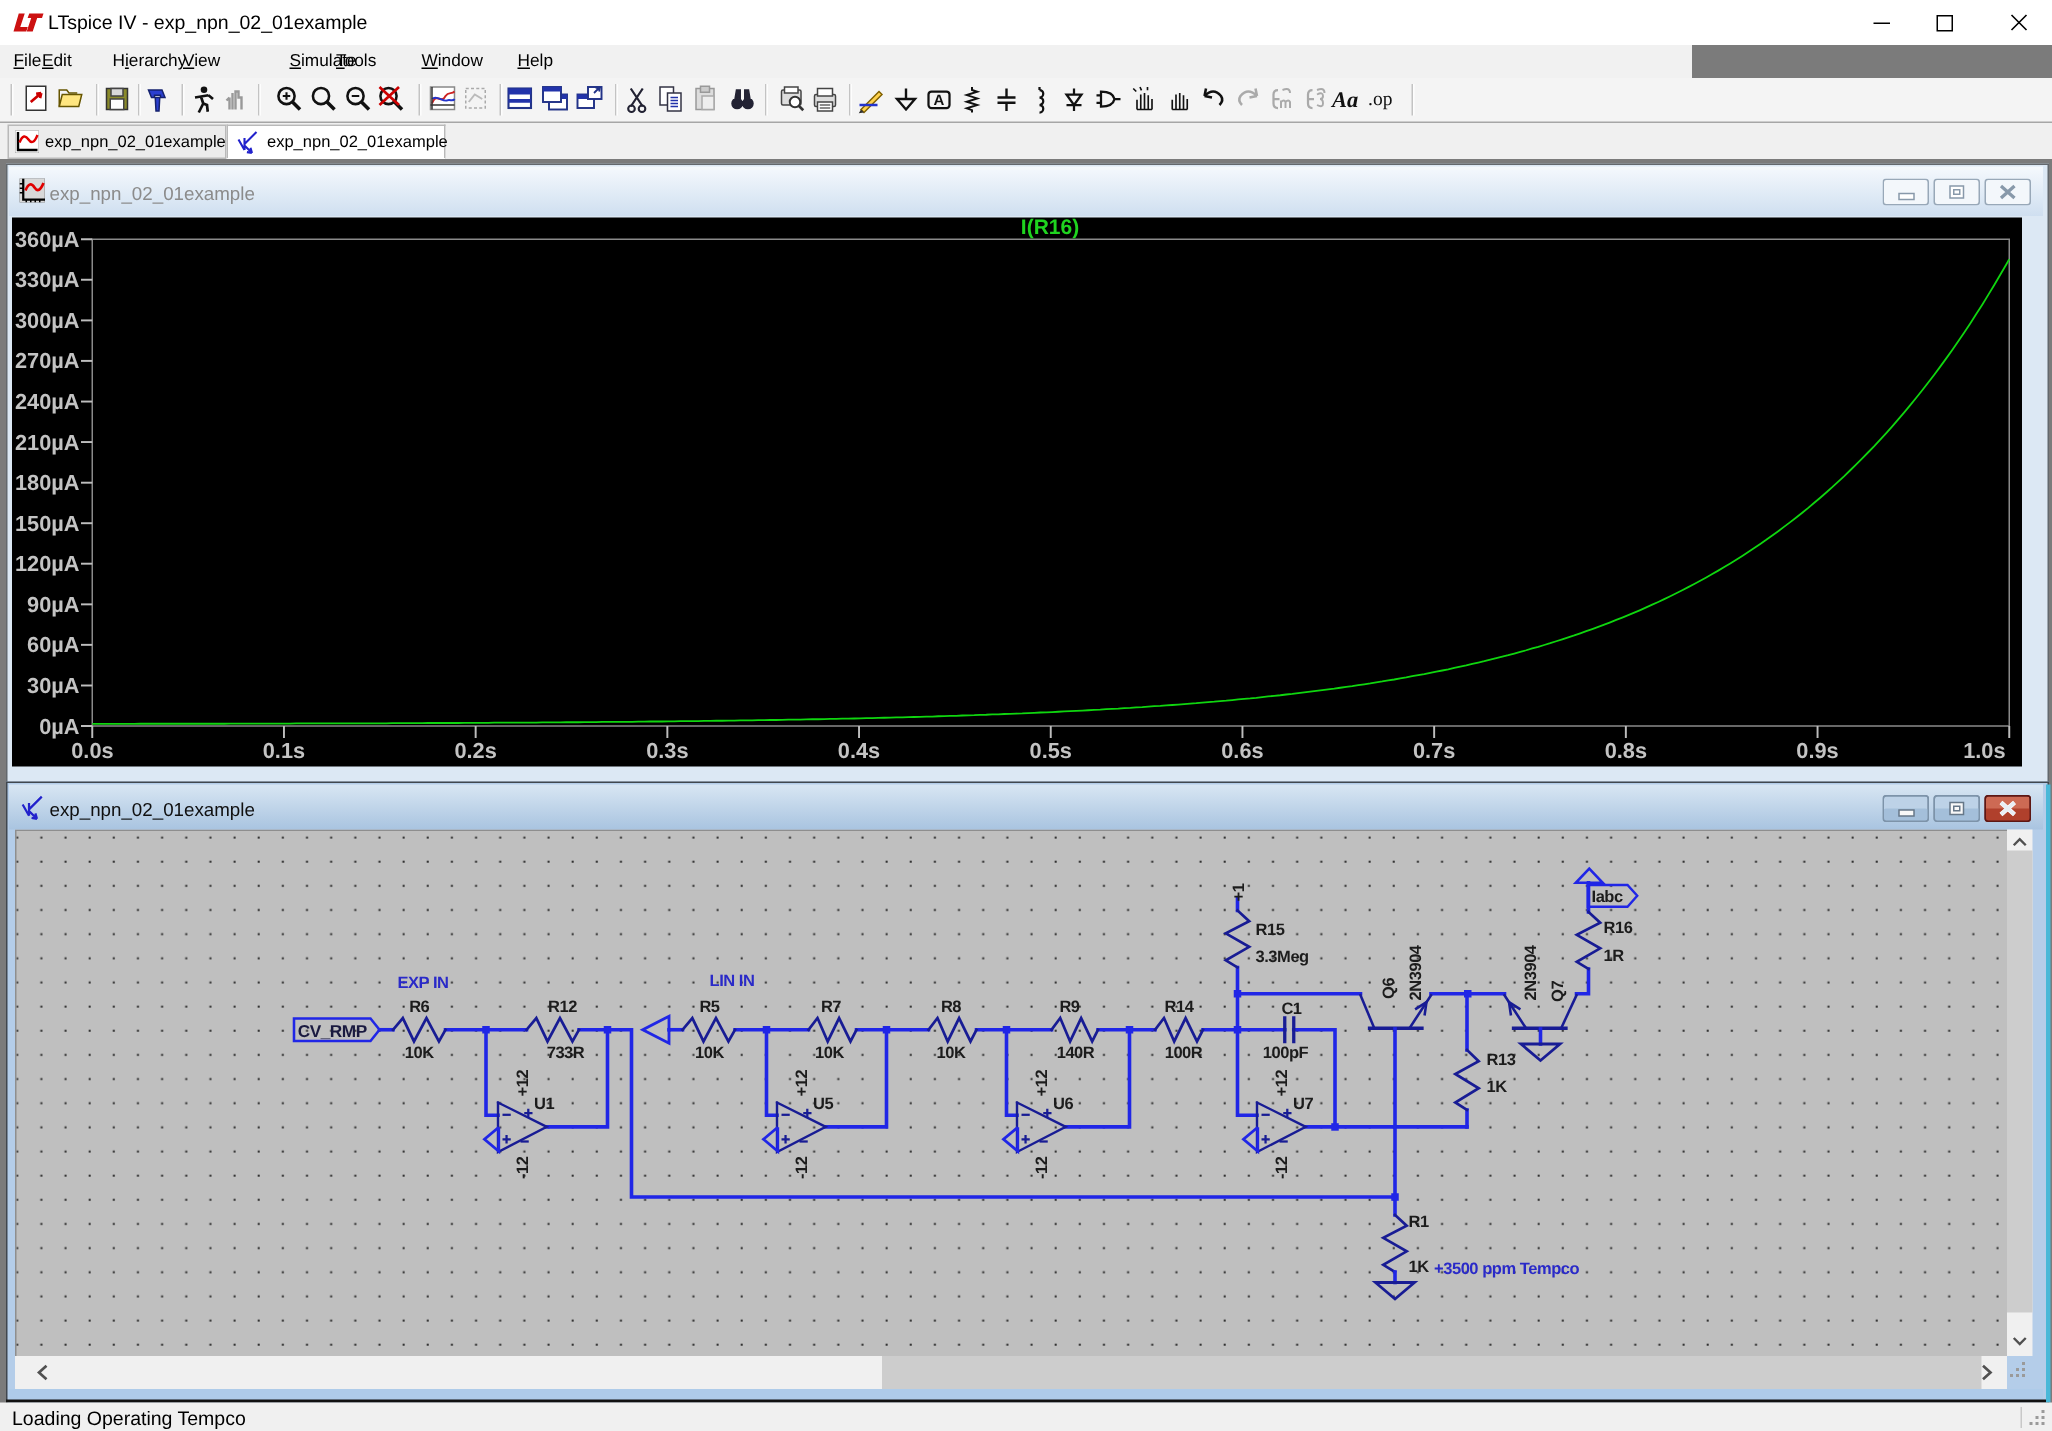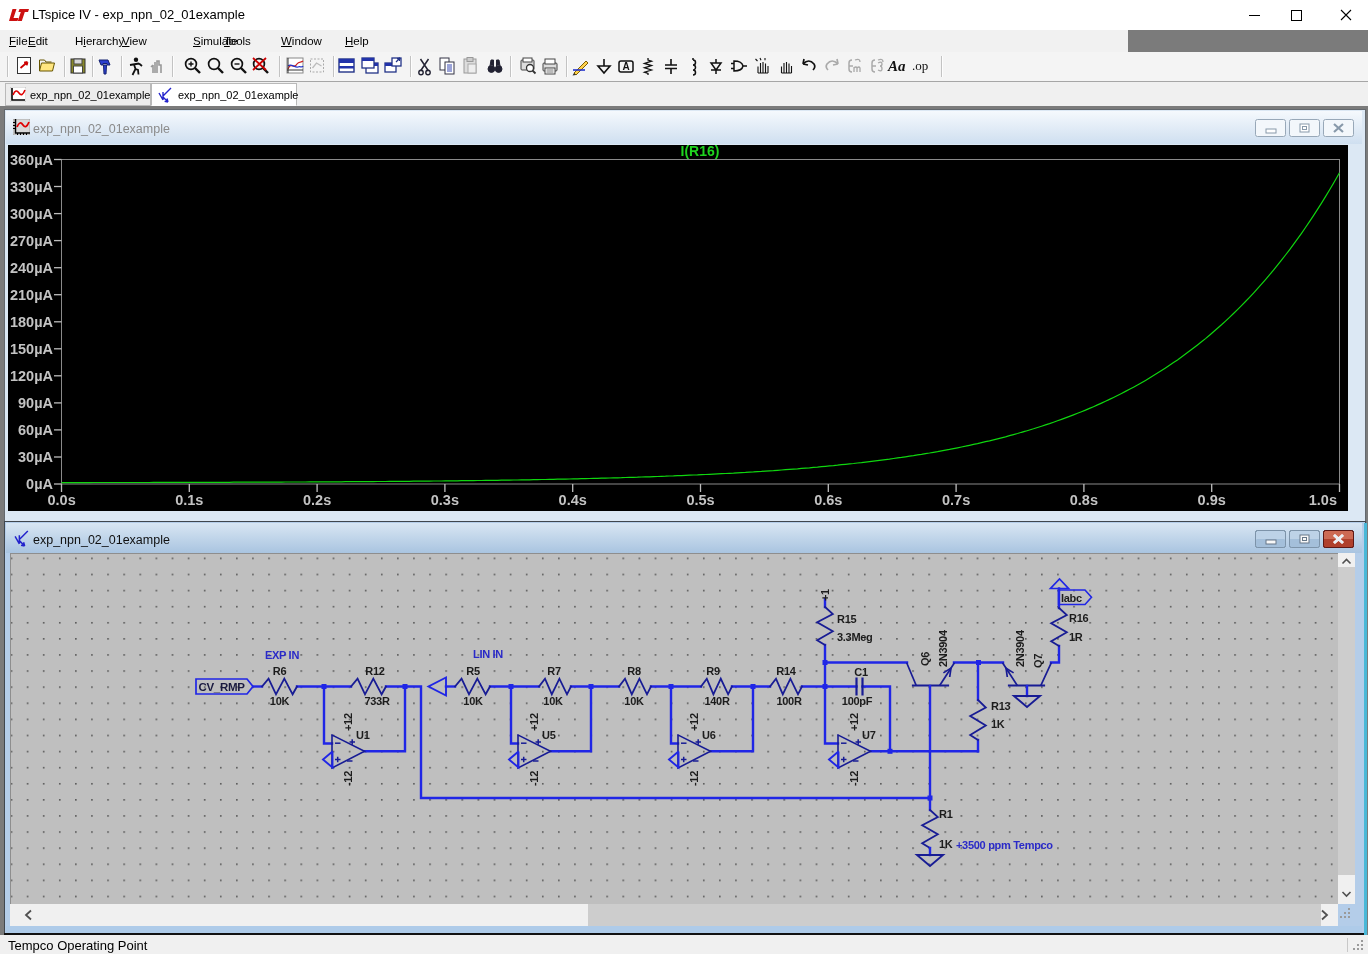--- a/index.html
+++ b/index.html
@@ -510,21 +510,21 @@
       <rect x="2" y="12" width="2" height="2"></rect>
         <rect x="6" y="12" width="2" height="2"></rect>
         <rect x="10" y="12" width="2" height="2"></rect>
     </g>
   </svg>
   <div class="abs" style="left:6px;top:926px;width:1356px;height:7px;background:#aecbe9;"></div>
   <div class="abs" style="left:4px;top:933px;width:1362px;height:2px;background:#111;"></div>
   <div class="abs" style="left:1364px;top:523px;width:3px;height:412px;background:#49b8d8;"></div>
 
   <div class="abs statusbar"></div>
-  <div class="abs" style="left:8px;top:938px;font-size:13px;">Tempco Operating Point</div>
+  <div class="abs" style="left:8px;top:938px;font-size:13px;">Loading Operating Tempco</div>
   <div class="abs" style="left:1347px;top:938px;width:1px;height:14px;background:#c8c8c8;"></div>
   <svg class="abs" style="left:1351px;top:938px" width="16" height="15" viewBox="0 0 16 15">
     <g fill="#9a9a9a">
       <rect x="10" y="2" width="2" height="2"></rect>
         <rect x="6" y="6" width="2" height="2"></rect>
         <rect x="10" y="6" width="2" height="2"></rect>
       <rect x="2" y="10" width="2" height="2"></rect>
         <rect x="6" y="10" width="2" height="2"></rect>
         <rect x="10" y="10" width="2" height="2"></rect>
     </g>

